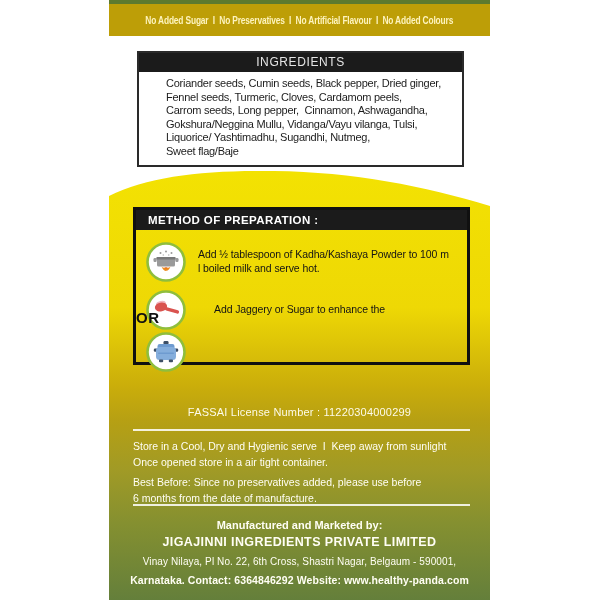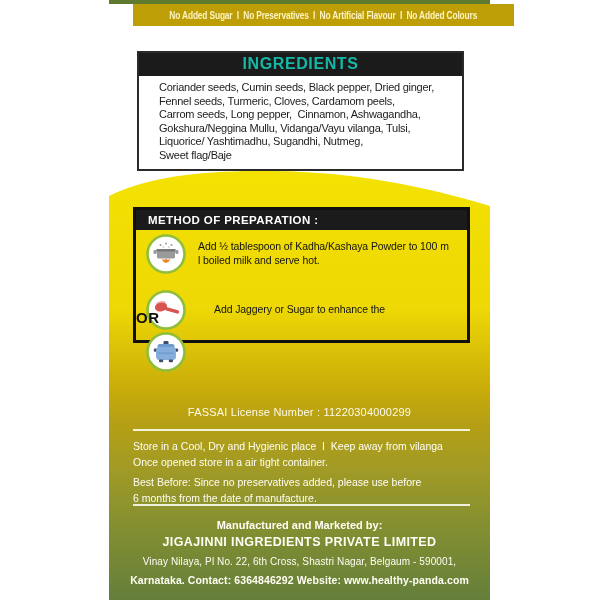--- a/index.html
+++ b/index.html
@@ -5,63 +5,63 @@
   html,body{margin:0;padding:0;}
   body{
     width:600px;height:600px;background:#ffffff;overflow:hidden;
     font-family:"Liberation Sans", sans-serif;position:relative;
   }
   .label{position:absolute;left:109px;top:0;width:381px;height:600px;}
 
   
   .top-strip{position:absolute;left:0;top:0;width:100%;height:4px;background:#5d7a2e;}
   .top-banner{
-    position:absolute;left:0;top:4px;width:100%;height:22px;background:#bd9e07;
-    display:flex;align-items:center;justify-content:center;overflow:hidden;margin-left:24px;
+    position:absolute;left:0;top:4px;width:100%;height:32px;background:#bd9e07;
+    display:flex;align-items:center;justify-content:center;overflow:hidden;
   }
   .top-banner span{
     color:#fdf3bd;font-size:10px;font-weight:700;letter-spacing:-0.2px;
     white-space:pre;transform:scaleX(0.84);transform-origin:center;
   }
 
   
   .ingredients-box{
     position:absolute;left:28px;top:51px;width:327px;
     border:2px solid #2a2a2a;background:#ffffff;box-sizing:border-box;
   }
   .ingredients-header{
-    background:#1b1b1b;color:#14b8a6;text-align:center;
-    font-size:16px;font-weight:700;letter-spacing:0.6px;padding:2px 0 3px 0;
+    background:#1b1b1b;color:#e5e5e5;text-align:center;
+    font-size:12px;font-weight:400;letter-spacing:0.6px;padding:2px 0 3px 0;
   }
   .ingredients-body{
-    padding:5px 8px 6px 20px;color:#1c1c1c;font-size:11px;line-height:13.6px;
+    padding:5px 8px 6px 27px;color:#1c1c1c;font-size:11px;line-height:13.6px;
     letter-spacing:-0.25px;white-space:pre;
   }
 
   
   .curve-bg{
     position:absolute;left:0;top:170px;width:381px;height:430px;
     background:linear-gradient(180deg,#f3e202 0%,#eed805 32%,#cbae0a 50%,
       #b7a013 58%,#a09a26 70%,#859030 82%,#647f3b 100%);
     clip-path:path("M0 26 C 40 6, 95 0, 165 1 C 245 2, 315 16, 381 36 L 381 430 L 0 430 Z");
   }
 
   .content{position:absolute;left:0;top:0;width:100%;height:100%;}
 
   
   .method-box{
-    position:absolute;left:24px;top:207px;width:337px;height:136px;
+    position:absolute;left:24px;top:207px;width:337px;height:158px;
     border:3px solid #101010;box-sizing:border-box;
   }
   .method-header{
     background:#1b1b1b;color:#ffffff;font-size:11.5px;font-weight:700;
     letter-spacing:0.4px;padding:4px 0 4px 12px;
   }
   .step{position:absolute;left:10px;display:flex;align-items:flex-start;gap:12px;}
-  .step-1{top:24px;}
+  .step-1{top:32px;}
   .step-2{top:80px;gap:28px;}
   .step-3{top:122px;}
   .step svg{width:40px;height:40px;flex:0 0 40px;display:block;}
   .step-text{
     font-size:10.5px;line-height:13.5px;color:#141414;font-weight:500;
     white-space:pre;padding-top:6px;letter-spacing:-0.1px;
   }
   .step-2 .step-text{padding-top:13px;}
   .step-3 .step-text{padding-top:2px;}
   .or-sep{
@@ -160,21 +160,21 @@
           <rect x="13" y="27.6" width="4.2" height="2.6" rx="1" fill="#3d4f66"></rect>
           <rect x="22.8" y="27.6" width="4.2" height="2.6" rx="1" fill="#3d4f66"></rect>
         </svg>
       </div>
     </div>
 
     <div class="fassai">FASSAI License Number : 11220304000299</div>
 
     <div class="divider divider-1"></div>
 
-    <div class="storage">Store in a Cool, Dry and Hygienic place  I  Keep away from vilanga
+    <div class="storage">Store in a Cool, Dry and Hygienic serve  I  Keep away from sunlight
 Once opened store in a air tight container.</div>
 
     <div class="best-before">Best Before: Since no preservatives added, please use before
 6 months from the date of manufacture.</div>
 
     <div class="divider divider-2"></div>
 
     <div class="mfg">
       <div class="mfg-prefix">Manufactured and Marketed by:</div>
       <div class="mfg-company">JIGAJINNI INGREDIENTS PRIVATE LIMITED</div>

